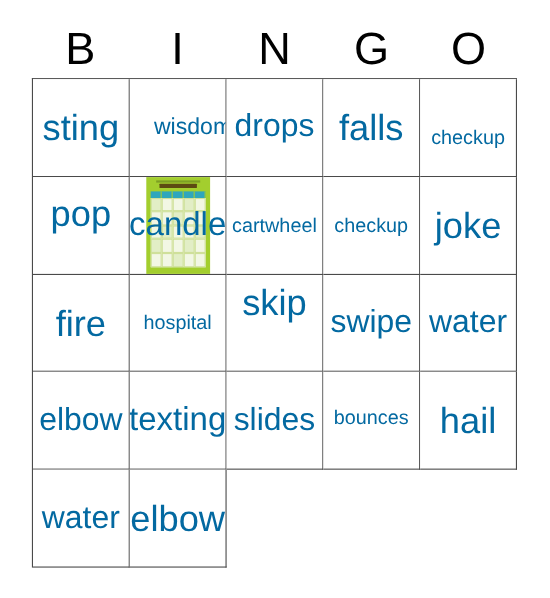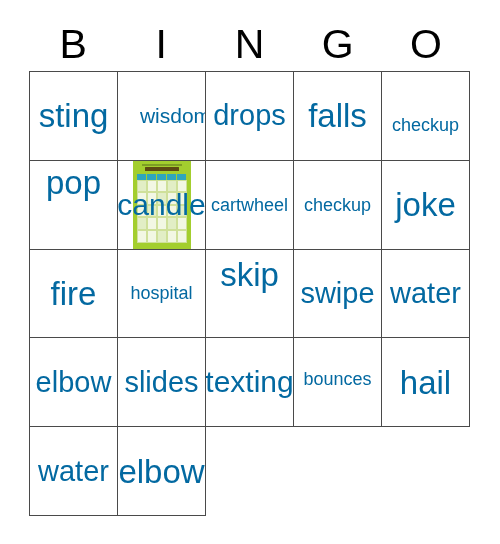--- a/index.html
+++ b/index.html
@@ -172,21 +172,21 @@
       <div class="cell">
         <span class="cell-text fs-lg">drops</span>
       </div>
       <div class="cell">
         <span class="cell-text fs-xl">falls</span>
       </div>
       <div class="cell" style="align-items: flex-end;">
         <span class="cell-text fs-xs" style="margin-bottom: 26px;">checkup</span>
       </div>
       <div class="cell" style="align-items: flex-start;">
-        <span class="cell-text fs-xl" style="margin-top: 5px;">pop</span>
+        <span class="cell-text fs-xl" style="margin-top: 16px;">pop</span>
       </div>
       <div class="cell">
         <div class="thumb">
           <div class="thumb-caption"></div>
           <div class="thumb-title"></div>
           <div class="thumb-grid">
             <div class="thumb-head">
               <span></span>
               <span></span>
               <span></span>
@@ -255,24 +255,24 @@
       <div class="cell">
         <span class="cell-text fs-lg">swipe</span>
       </div>
       <div class="cell">
         <span class="cell-text fs-lg">water</span>
       </div>
       <div class="cell">
         <span class="cell-text fs-lg">elbow</span>
       </div>
       <div class="cell">
+        <span class="cell-text fs-md">texting</span>
+      </div>
+      <div class="cell">
         <span class="cell-text fs-lg">slides</span>
-      </div>
-      <div class="cell">
-        <span class="cell-text fs-md">texting</span>
       </div>
       <div class="cell" style="align-items: flex-start;">
         <span class="cell-text fs-xs" style="margin-top: 32px;">bounces</span>
       </div>
       <div class="cell">
         <span class="cell-text fs-xl">hail</span>
       </div>
       <div class="cell">
         <span class="cell-text fs-lg">water</span>
       </div>

